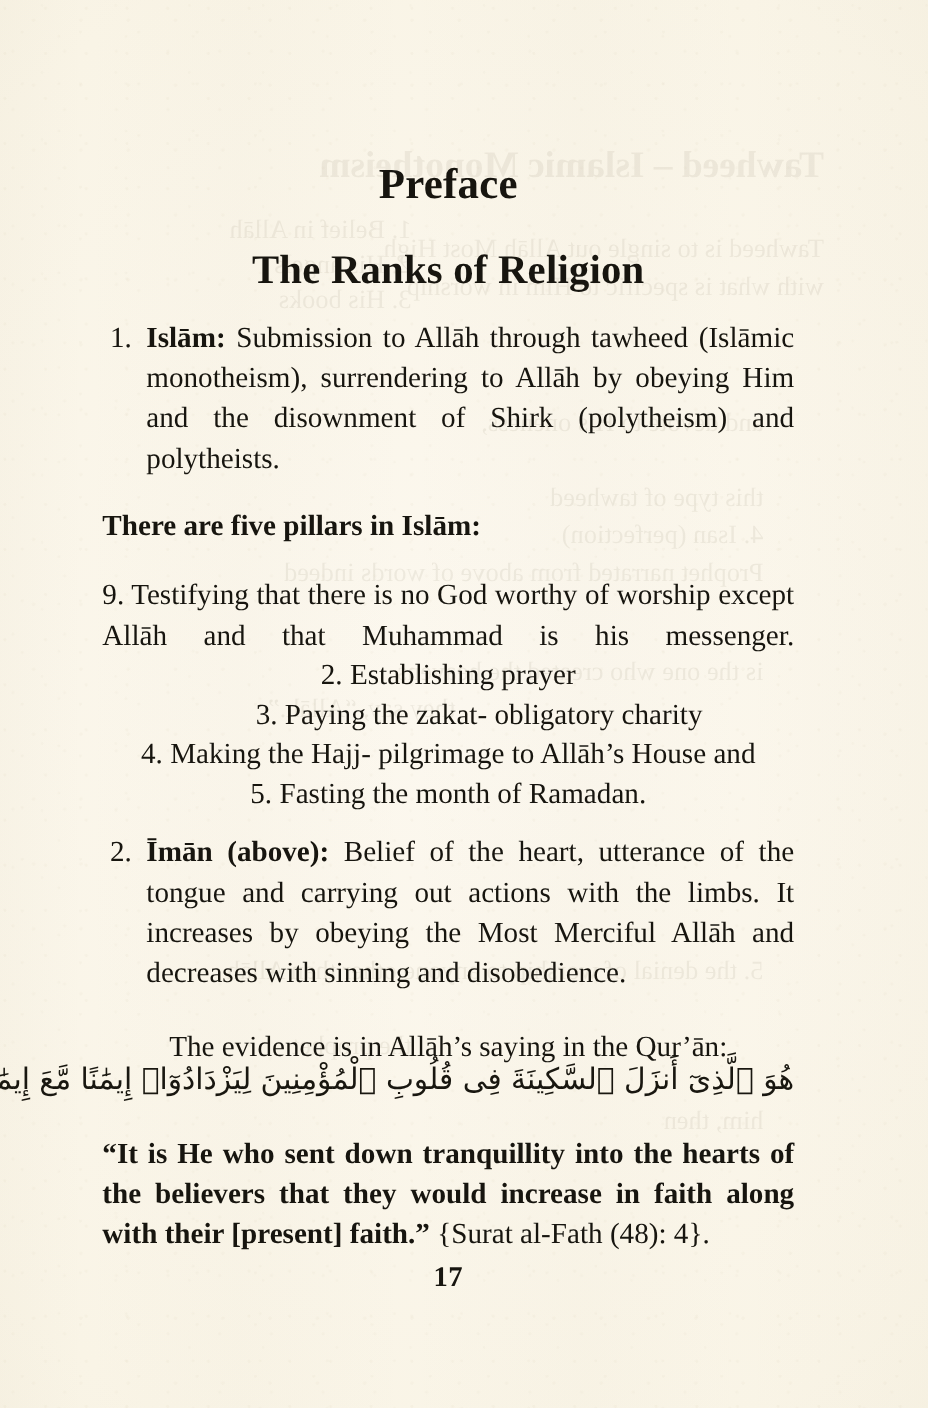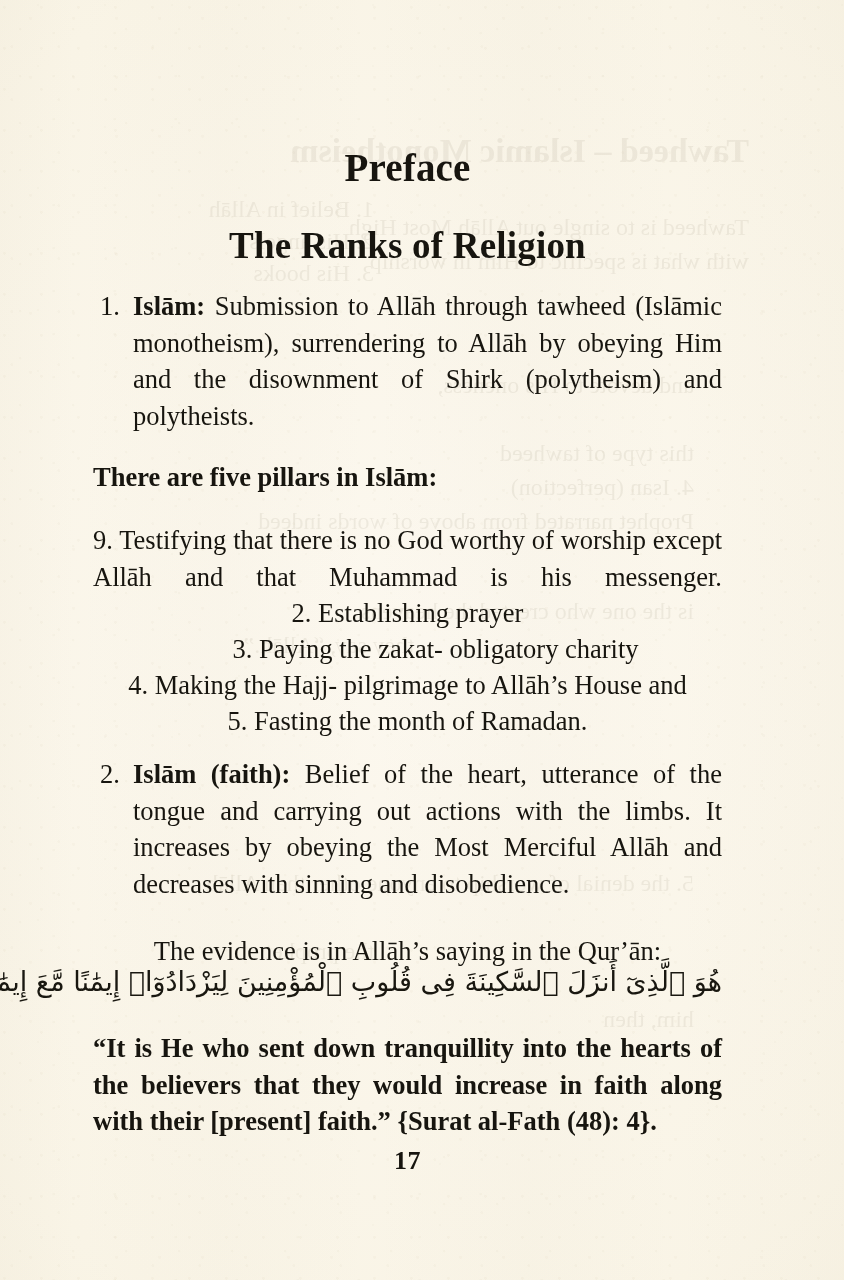--- a/index.html
+++ b/index.html
@@ -151,21 +151,21 @@
   #translation {
     position: absolute;
     left: 0;
     top: 1030px;
     width: 629px;
     font-size: 26.5px;
     line-height: 36.5px;
     font-weight: bold;
     text-align: justify;
   }
-  #translation .cite { font-weight: bold; }
+  #translation .cite { font-weight: normal; }
 
   #folio {
     position: absolute;
     left: 0;
     top: 1146px;
     width: 629px;
     text-align: center;
     font-size: 26px;
     font-weight: bold;
     letter-spacing: .5px;
@@ -211,21 +211,21 @@
 
     <div class="bold-head" style="top:459px;">There are five pillars in Islām:</div>
 
     <div class="pillar-just" style="top:522px;">9. Testifying that there is no God worthy of worship except Allāh and that Muhammad is his messenger.</div>
     <div class="pillar-line" style="top:595px;">2. Establishing prayer</div>
     <div class="pillar-line" style="top:631px;margin-left:28px;">3. Paying the zakat- obligatory charity</div>
     <div class="pillar-line" style="top:667px;">4. Making the Hajj- pilgrimage to Allāh’s House and</div>
     <div class="pillar-line" style="top:703px;">5. Fasting the month of Ramadan.</div>
 
     <div class="rank-item" style="top:756px;">
-      <span class="num">2.</span><b>Islām (faith):</b><span> Belief of the heart, utterance of the tongue and carrying out actions with the limbs. It increases by obeying the Most Merciful Allāh and decreases with sinning and disobedience.</span>
+      <span class="num">2.</span><b>Īmān (above):</b><span> Belief of the heart, utterance of the tongue and carrying out actions with the limbs. It increases by obeying the Most Merciful Allāh and decreases with sinning and disobedience.</span>
     </div>
 
     <div class="pillar-line" style="top:933px;">The evidence is in Allāh’s saying in the Qur’ān:</div>
 
     <div id="arabic">هُوَ ٱلَّذِىٓ أَنزَلَ ٱلسَّكِينَةَ فِى قُلُوبِ ٱلْمُؤْمِنِينَ لِيَزْدَادُوٓا۟ إِيمَٰنًا مَّعَ إِيمَٰنِهِمْ</div>
 
     <div id="translation">
       <span>“It is He who sent down tranquillity into the hearts of the believers that they would increase in faith along with their [present] faith.” </span><span class="cite">{Surat al-Fath (48): 4}.</span>
     </div>
 

